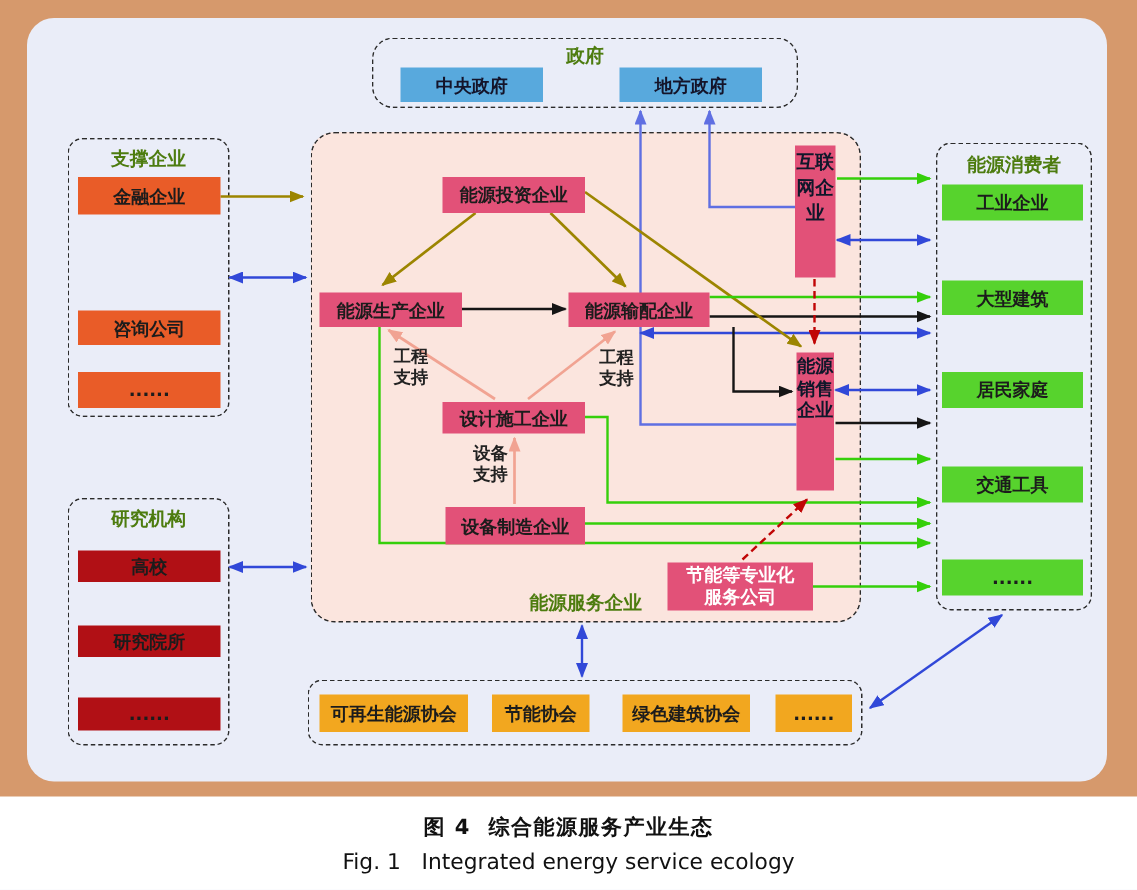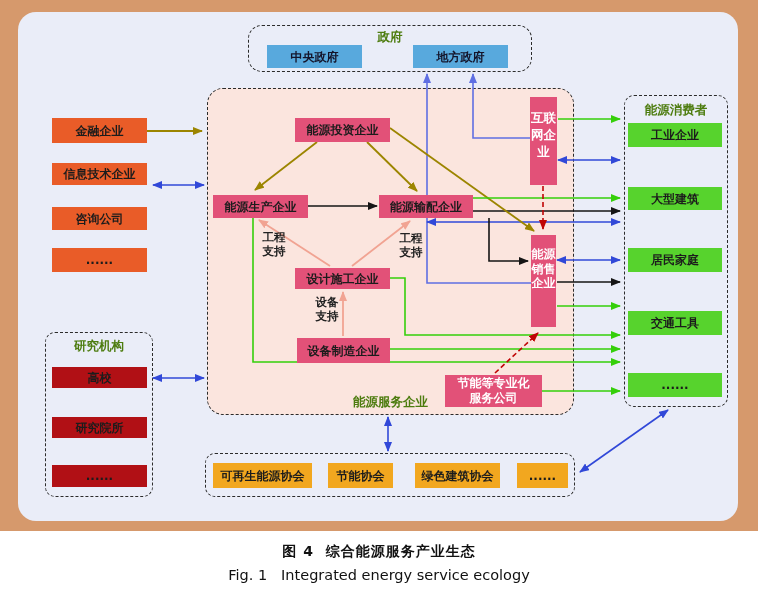--- a/index.html
+++ b/index.html
@@ -10,40 +10,43 @@
   .group{position:absolute;border:1.6px dashed #2b2b2b;box-sizing:border-box;z-index:3;}
   .glabel{position:absolute;left:0;right:0;text-align:center;font-size:12.5px;font-weight:bold;color:#4d7c0f;}
   svg.wires{position:absolute;left:0;top:0;z-index:4;pointer-events:none;}
   .node{position:absolute;box-sizing:border-box;display:flex;align-items:center;justify-content:center;
         font-size:12px;font-weight:bold;color:#1c1c1c;text-align:center;z-index:5;line-height:14px;}
   .gov{background:#58a9dd;color:#14142a;}
   .sup{background:#e95c28;}
   .res{background:#b11015;}
   .srv{background:#e25178;}
   .srv-w{background:#e25178;color:#ffffff;}
-  .vert{display:block;word-break:break-all;padding-top:12px;color:#ffffff;background:#e25178;}
+  .vert{display:block;word-break:break-all;padding-top:2px;color:#0f172a;background:#e25178;}
   .con{background:#57d32d;}
   .asc{background:#f2a71f;}
   .pre{white-space:pre-line;}
   .anno{position:absolute;font-size:11.5px;font-weight:bold;color:#222;line-height:13.5px;
         text-align:center;white-space:pre-line;z-index:5;}
   .cap-zh{position:absolute;left:0;top:543px;width:758px;text-align:center;font-size:14px;font-weight:bold;
           color:#111;letter-spacing:1px;white-space:pre;z-index:6;}
   .cap-en{position:absolute;left:0;top:567px;width:758px;text-align:center;font-size:14.5px;color:#111;
           white-space:pre;z-index:6;}
 </style>
 </head>
 <body>
 
 <div class="stage">
   <div class="outer"></div>
   <div class="panel"></div>
 
   <div class="group" style="left:248px;top:25px;width:284px;height:47px;border-radius:14px;">
     <div class="glabel" style="top:3px;">政府</div>
+  </div>
+  <div class="group" style="left:45px;top:92px;width:108px;height:186px;border-radius:10px;">
+    <div class="glabel" style="top:5px;">支撑企业</div>
   </div>
   <div class="group" style="left:45px;top:332px;width:108px;height:165px;border-radius:10px;">
     <div class="glabel" style="top:5px;">研究机构</div>
   </div>
   <div class="group" style="left:207px;top:88px;width:367px;height:327px;border-radius:16px;background:#fbe5de;">
     <div class="glabel" style="bottom:3px;">能源服务企业</div>
   </div>
   <div class="group" style="left:624px;top:95px;width:104px;height:312px;border-radius:10px;">
     <div class="glabel" style="top:6px;">能源消费者</div>
   </div>
@@ -108,21 +111,20 @@
     <line x1="343" y1="336" x2="343" y2="292" stroke="#f1a392" stroke-width="1.8" marker-end="url(#ms)"></line>
 
     <line x1="543" y1="186" x2="543" y2="229" stroke="#c00505" stroke-width="1.6" stroke-dasharray="5,3" marker-end="url(#mr)"></line>
     <line x1="495" y1="373" x2="538" y2="333" stroke="#c00505" stroke-width="1.6" stroke-dasharray="5,3" marker-end="url(#mr)"></line>
   </svg>
 
   <div class="node gov" style="left:267px;top:45px;width:95px;height:23px;">中央政府</div>
   <div class="node gov" style="left:413px;top:45px;width:95px;height:23px;">地方政府</div>
 
   <div class="node sup" style="left:52px;top:118px;width:95px;height:25px;">金融企业</div>
-  <div class="node sup" style="left:52px;top:163px;width:95px;height:22px;">信息技术企业</div>
   <div class="node sup" style="left:52px;top:207px;width:95px;height:23px;">咨询公司</div>
   <div class="node sup" style="left:52px;top:248px;width:95px;height:24px;">......</div>
 
   <div class="node res" style="left:52px;top:367px;width:95px;height:21px;">高校</div>
   <div class="node res" style="left:52px;top:417px;width:95px;height:21px;text-align:center;">研究院所</div>
   <div class="node res" style="left:52px;top:465px;width:95px;height:22px;">......</div>
 
   <div class="node srv" style="left:295px;top:118px;width:95px;height:24px;">能源投资企业</div>
   <div class="node srv" style="left:213px;top:195px;width:95px;height:23px;">能源生产企业</div>
   <div class="node srv" style="left:379px;top:195px;width:94px;height:23px;">能源输配企业</div>

